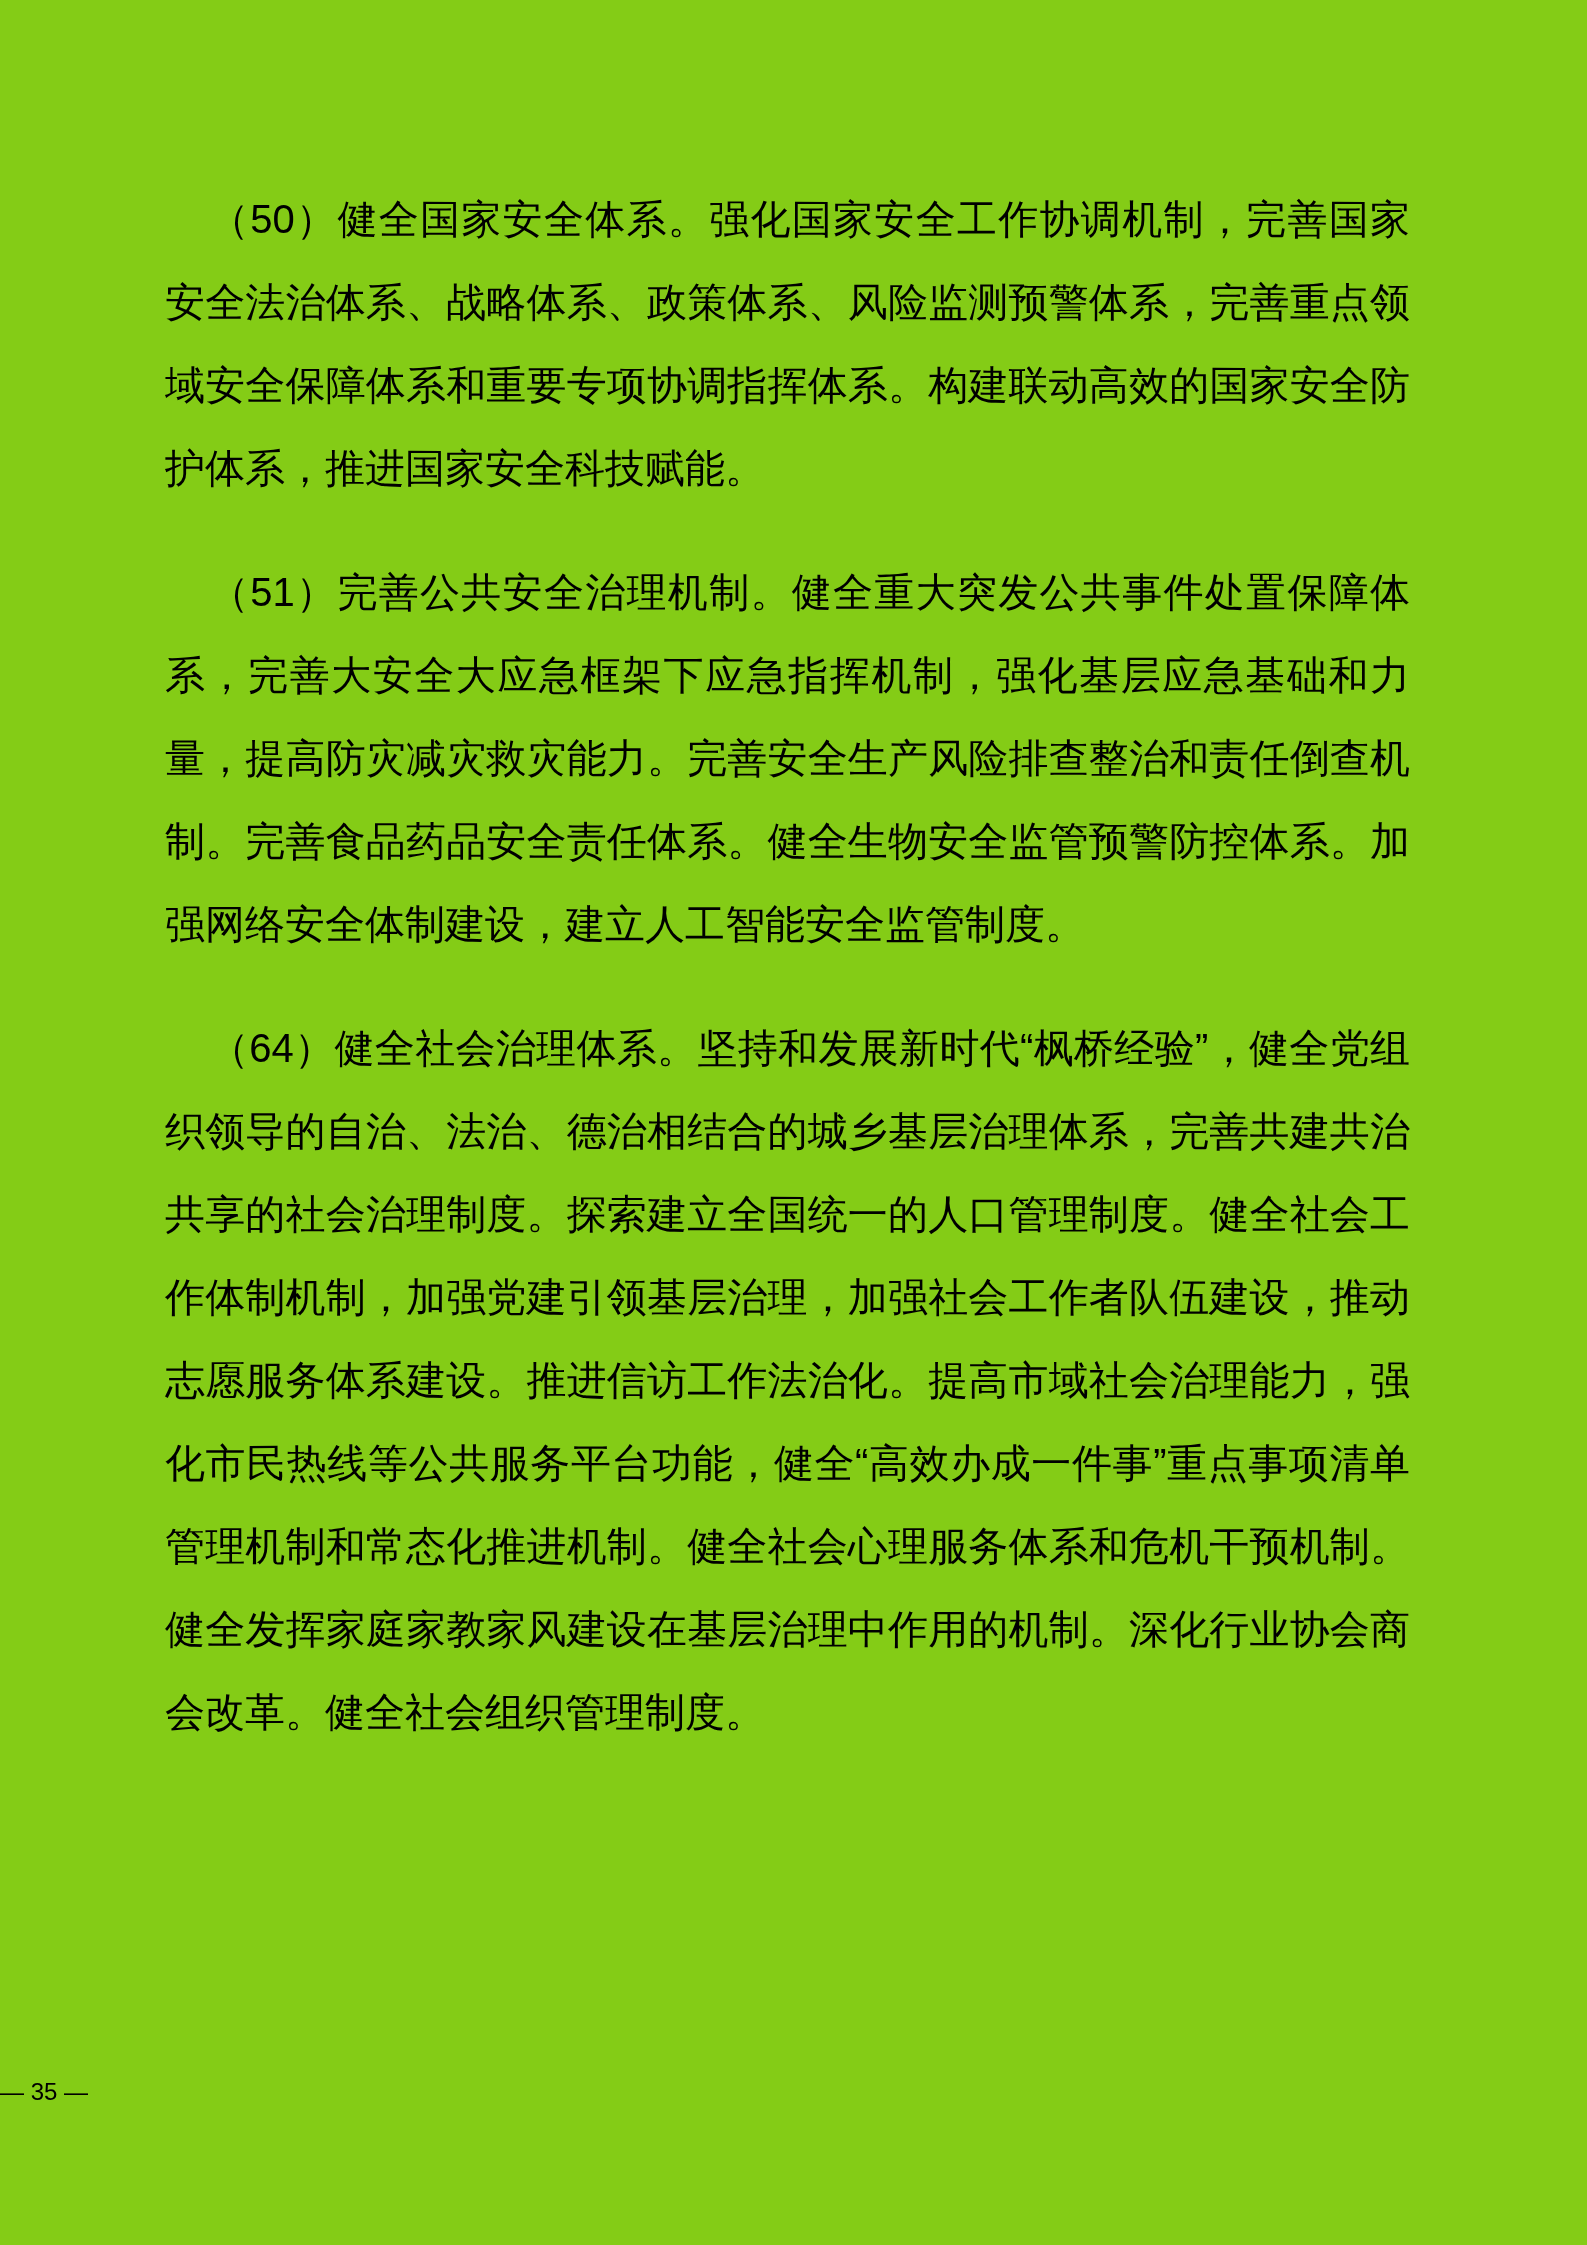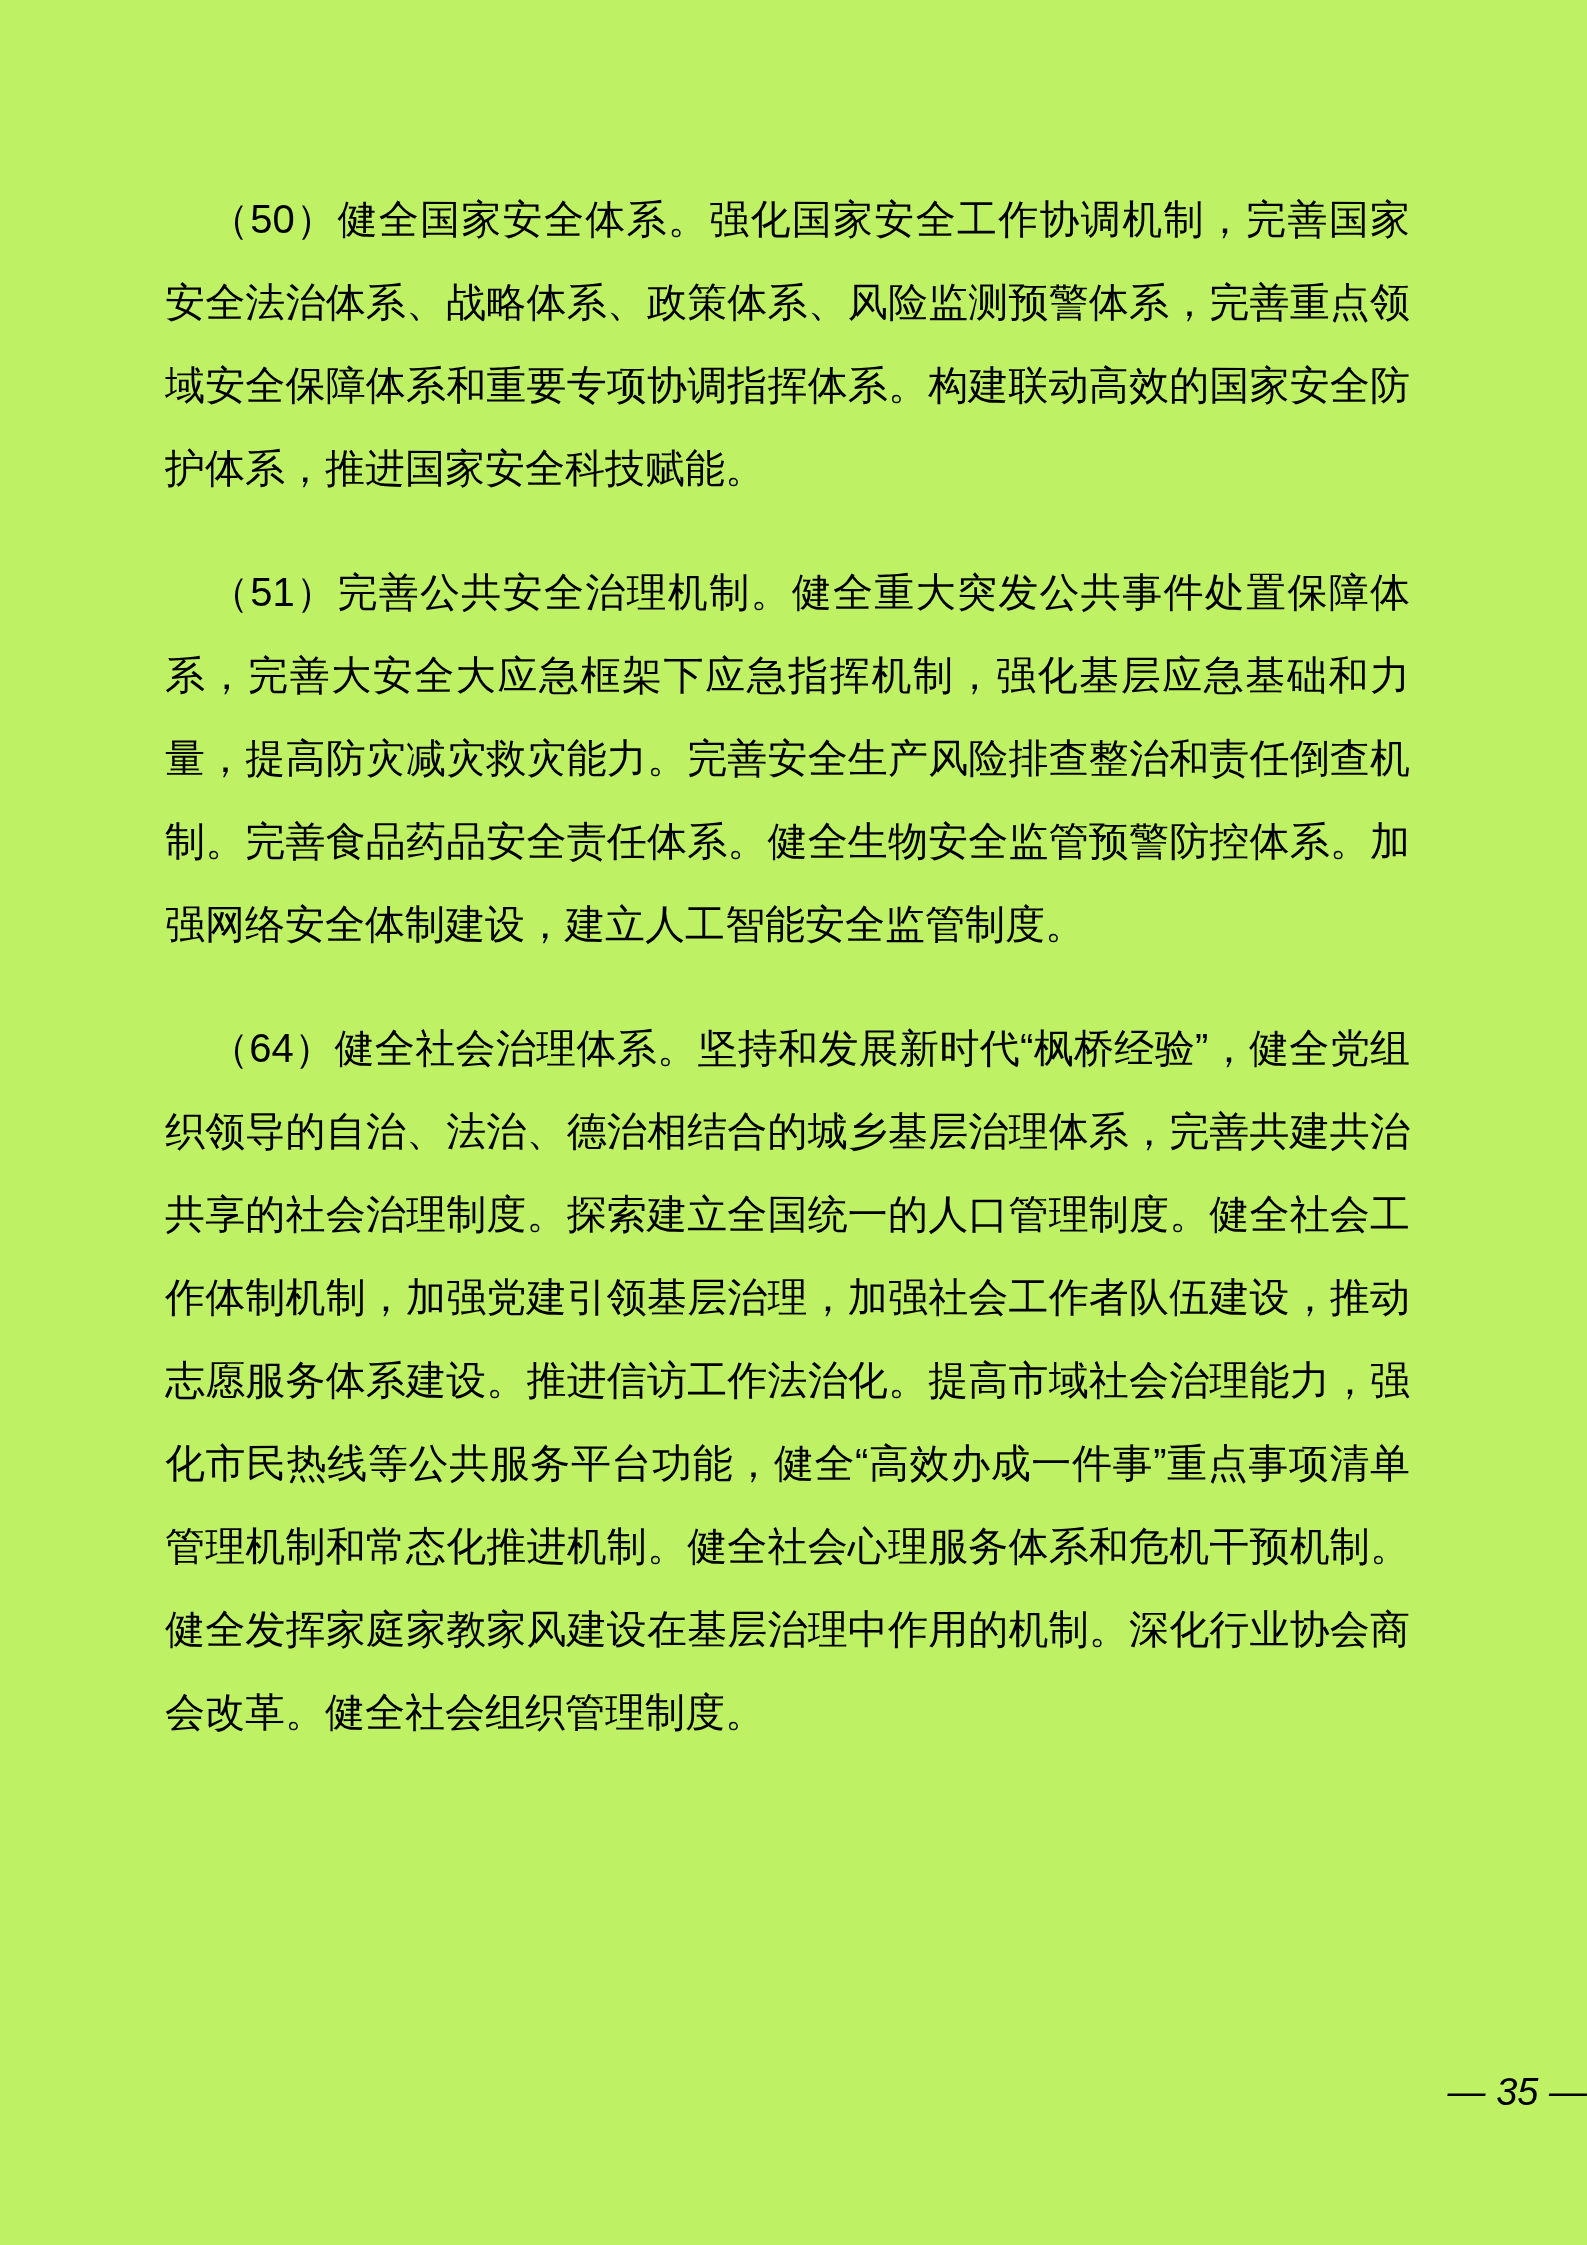--- a/index.html
+++ b/index.html
@@ -11,21 +11,21 @@
     height: 2245px;
     background: #ffffff;
     position: relative;
     font-family: "Liberation Sans", sans-serif;
     color: #000000;
     overflow: hidden;
   }
   .page {
     position: absolute;
     inset: 0;
-    background: #bef264;
+    background: #84cc16;
   }
   .content {
     position: absolute;
     left: 165px;
     top: 178px;
     width: 1245px;
   }
   p.para {
     margin: 0 0 41px 0;
     font-size: 40px;
@@ -35,25 +35,24 @@
     letter-spacing: 0;
     color: #000000;
     word-break: normal;
     overflow-wrap: break-word;
   }
   .footer {
     position: absolute;
     left: 0;
     top: 2072px;
     width: 100%;
-    text-align: right;
-    font-size: 38px;
+    text-align: left;
+    font-size: 24px;
     line-height: 40px;
     color: #000000;
-    font-style: italic;
   }
 </style>
 </head>
 <body>
 
 <div class="page">
   <div class="content">
     <p class="para">（50）健全国家安全体系。强化国家安全工作协调机制，完善国家安全法治体系、战略体系、政策体系、风险监测预警体系，完善重点领域安全保障体系和重要专项协调指挥体系。构建联动高效的国家安全防护体系，推进国家安全科技赋能。</p>
     <p class="para">（51）完善公共安全治理机制。健全重大突发公共事件处置保障体系，完善大安全大应急框架下应急指挥机制，强化基层应急基础和力量，提高防灾减灾救灾能力。完善安全生产风险排查整治和责任倒查机制。完善食品药品安全责任体系。健全生物安全监管预警防控体系。加强网络安全体制建设，建立人工智能安全监管制度。</p>
     <p class="para">（64）健全社会治理体系。坚持和发展新时代“枫桥经验”，健全党组织领导的自治、法治、德治相结合的城乡基层治理体系，完善共建共治共享的社会治理制度。探索建立全国统一的人口管理制度。健全社会工作体制机制，加强党建引领基层治理，加强社会工作者队伍建设，推动志愿服务体系建设。推进信访工作法治化。提高市域社会治理能力，强化市民热线等公共服务平台功能，健全“高效办成一件事”重点事项清单管理机制和常态化推进机制。健全社会心理服务体系和危机干预机制。健全发挥家庭家教家风建设在基层治理中作用的机制。深化行业协会商会改革。健全社会组织管理制度。</p>

